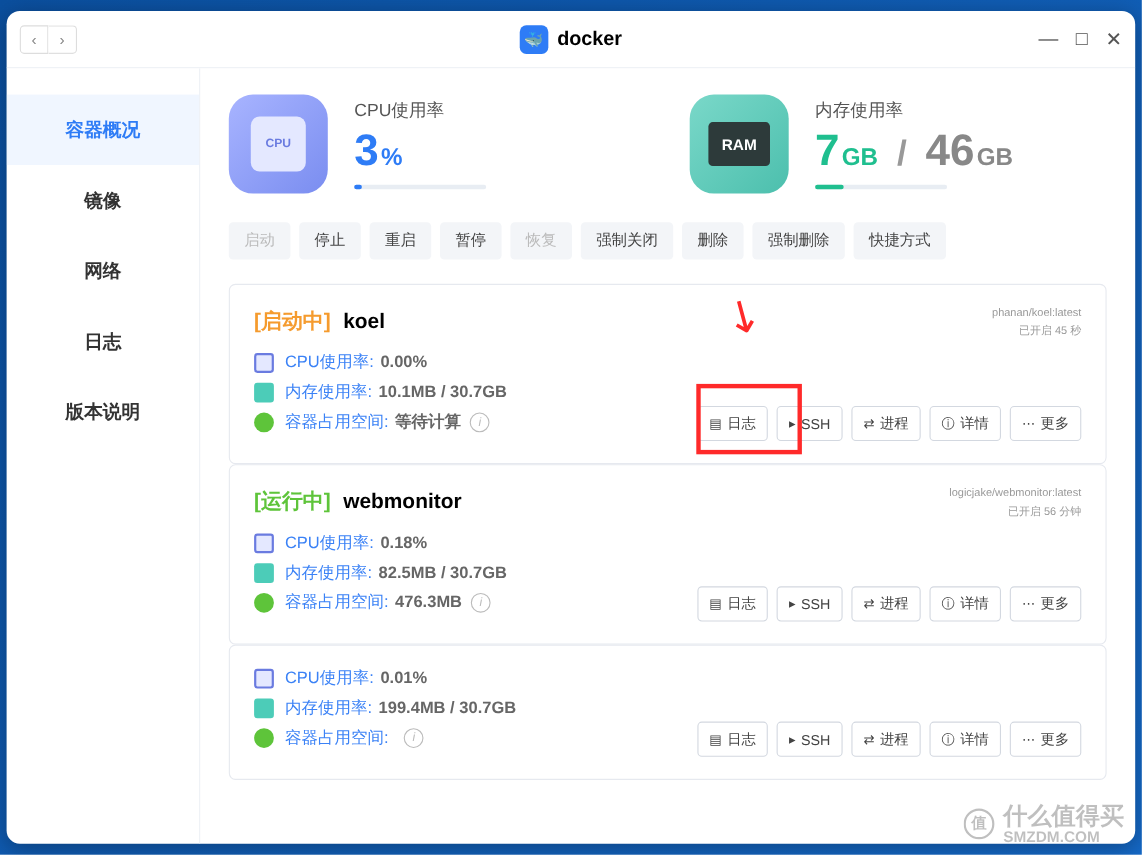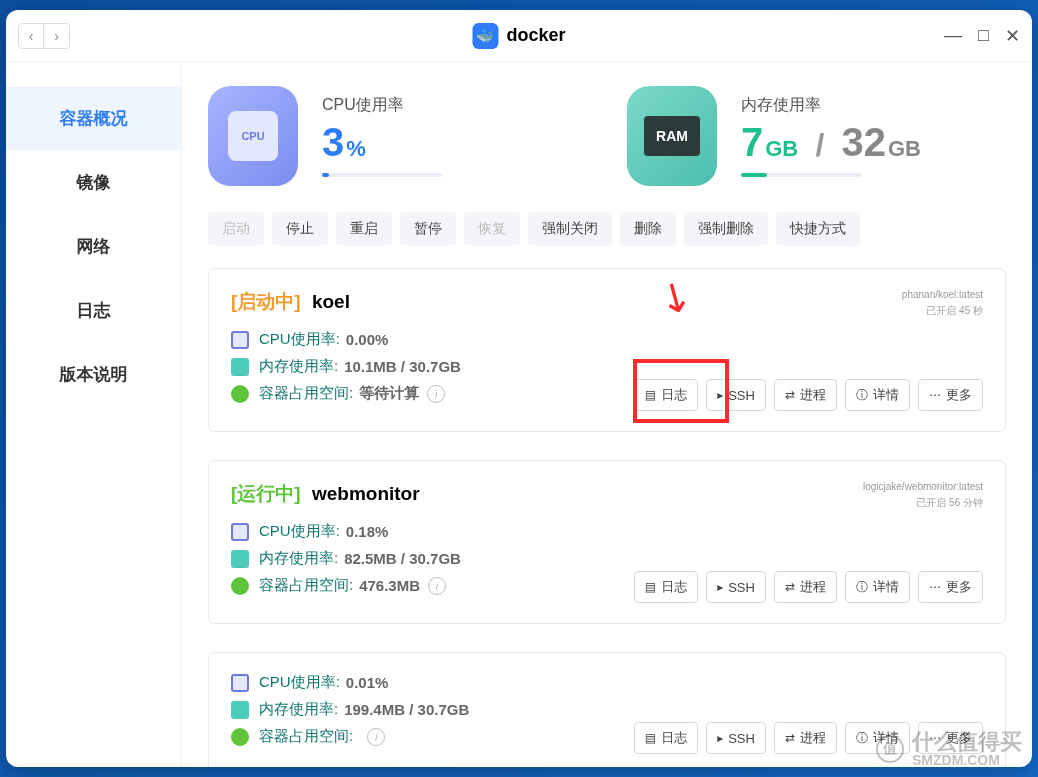--- a/index.html
+++ b/index.html
@@ -41,21 +41,21 @@
 .sidebar { width: 176px; border-right: 1px solid #eef1f5; padding-top: 24px; text-align: right; }
 .navitem {
   height: 64px; display: flex; align-items: center; justify-content: center;
   font-size: 17px; font-weight: 600; color: #333; cursor: pointer;
 }
 .navitem.active { color: #2e7cf6; background: #f0f6ff; }
 .main { flex: 1; overflow-y: auto; padding: 24px 26px; }
 .stats { display: flex; gap: 40px; margin-bottom: 22px; }
 .stat { display: flex; align-items: center; gap: 24px; flex: 1; }
 .stat-icon {
-  width: 90px; height: 100px; border-radius: 22px;
+  width: 90px; height: 90px; border-radius: 22px;
   display: flex; flex-direction: column; align-items: center; justify-content: center;
   font-size: 11px; font-weight: 600;
 }
 .cpu-icon { background: linear-gradient(135deg,#a8b4ff,#7a8df0); color: #5c6fd9; }
 .cpu-icon .chip {
   width: 50px; height: 50px; background: #e4e8ff; border-radius: 8px;
   display: flex; align-items: center; justify-content: center; color: #6a7be0;
   position: relative;
 }
 .ram-icon { background: linear-gradient(135deg,#7ad8c9,#4cbfad); }
@@ -78,41 +78,41 @@
 .actions {
   display: flex; gap: 8px; margin-bottom: 18px; padding: 4px 0;
 }
 .actbtn {
   padding: 8px 14px; border: none; background: #f3f5f8; border-radius: 4px;
   font-size: 14px; color: #444; cursor: pointer;
 }
 .actbtn.disabled { color: #bbb; cursor: default; }
 .card {
   border: 1px solid #e6e9ef; border-radius: 6px; padding: 20px 22px;
-  margin-bottom: 28px; position: relative;
+  margin-bottom: 0; position: relative;
 }
 .card-head { display: flex; justify-content: space-between; align-items: flex-start; margin-bottom: 12px; }
 .card-title { font-size: 19px; font-weight: 700; }
 .status-tag { color: #f59b2e; font-weight: 600; margin-right: 6px; }
 .status-tag.run { color: #5ec43a; }
 .card-right { text-align: right; color: #999; font-size: 10px; }
 .card-right .img { margin-bottom: 4px; }
 .card-row {
   display: flex; align-items: center; font-size: 15px; color: #333;
   margin-bottom: 8px;
 }
 .row-icon {
   width: 18px; height: 18px; border-radius: 3px; margin-right: 10px;
   display: inline-flex; align-items: center; justify-content: center;
   font-size: 10px; flex-shrink: 0;
 }
 .ic-cpu { background: #e4e8ff; border: 2px solid #6a7be0; }
 .ic-ram { background: #4cccb8; }
 .ic-disk { background: #5ec43a; border-radius: 50%; }
-.row-label { color: #0f766e; }
+.row-label { color: #3b82f6; }
 .row-val { color: #666; margin-left: 6px; }
 .info-i {
   width: 18px; height: 18px; border: 1.5px solid #bbb; border-radius: 50%;
   color: #bbb; font-size: 11px; display: inline-flex; align-items: center;
   justify-content: center; margin-left: 8px; font-style: italic;
 }
 .card-btns {
   display: flex; gap: 8px; position: absolute; right: 22px; bottom: 20px;
 }
 .cbtn {
@@ -184,21 +184,21 @@
         </div>
         <div class="stat">
           <div class="stat-icon ram-icon">
             <div class="chip">RAM</div>
           </div>
           <div class="stat-text">
             <div class="stat-label">内存使用率</div>
             <div class="stat-value ram-val">
               <span>7</span><span class="unit">GB</span>
               <span class="slash">/</span>
-              <span class="total">32</span><span class="unit total">GB</span>
+              <span class="total">46</span><span class="unit total">GB</span>
             </div>
             <div class="stat-bar ram-bar">
                 <div class="fill"></div>
               </div>
           </div>
         </div>
       </div>
 
       <div class="actions">
         <button class="actbtn disabled">启动</button>

